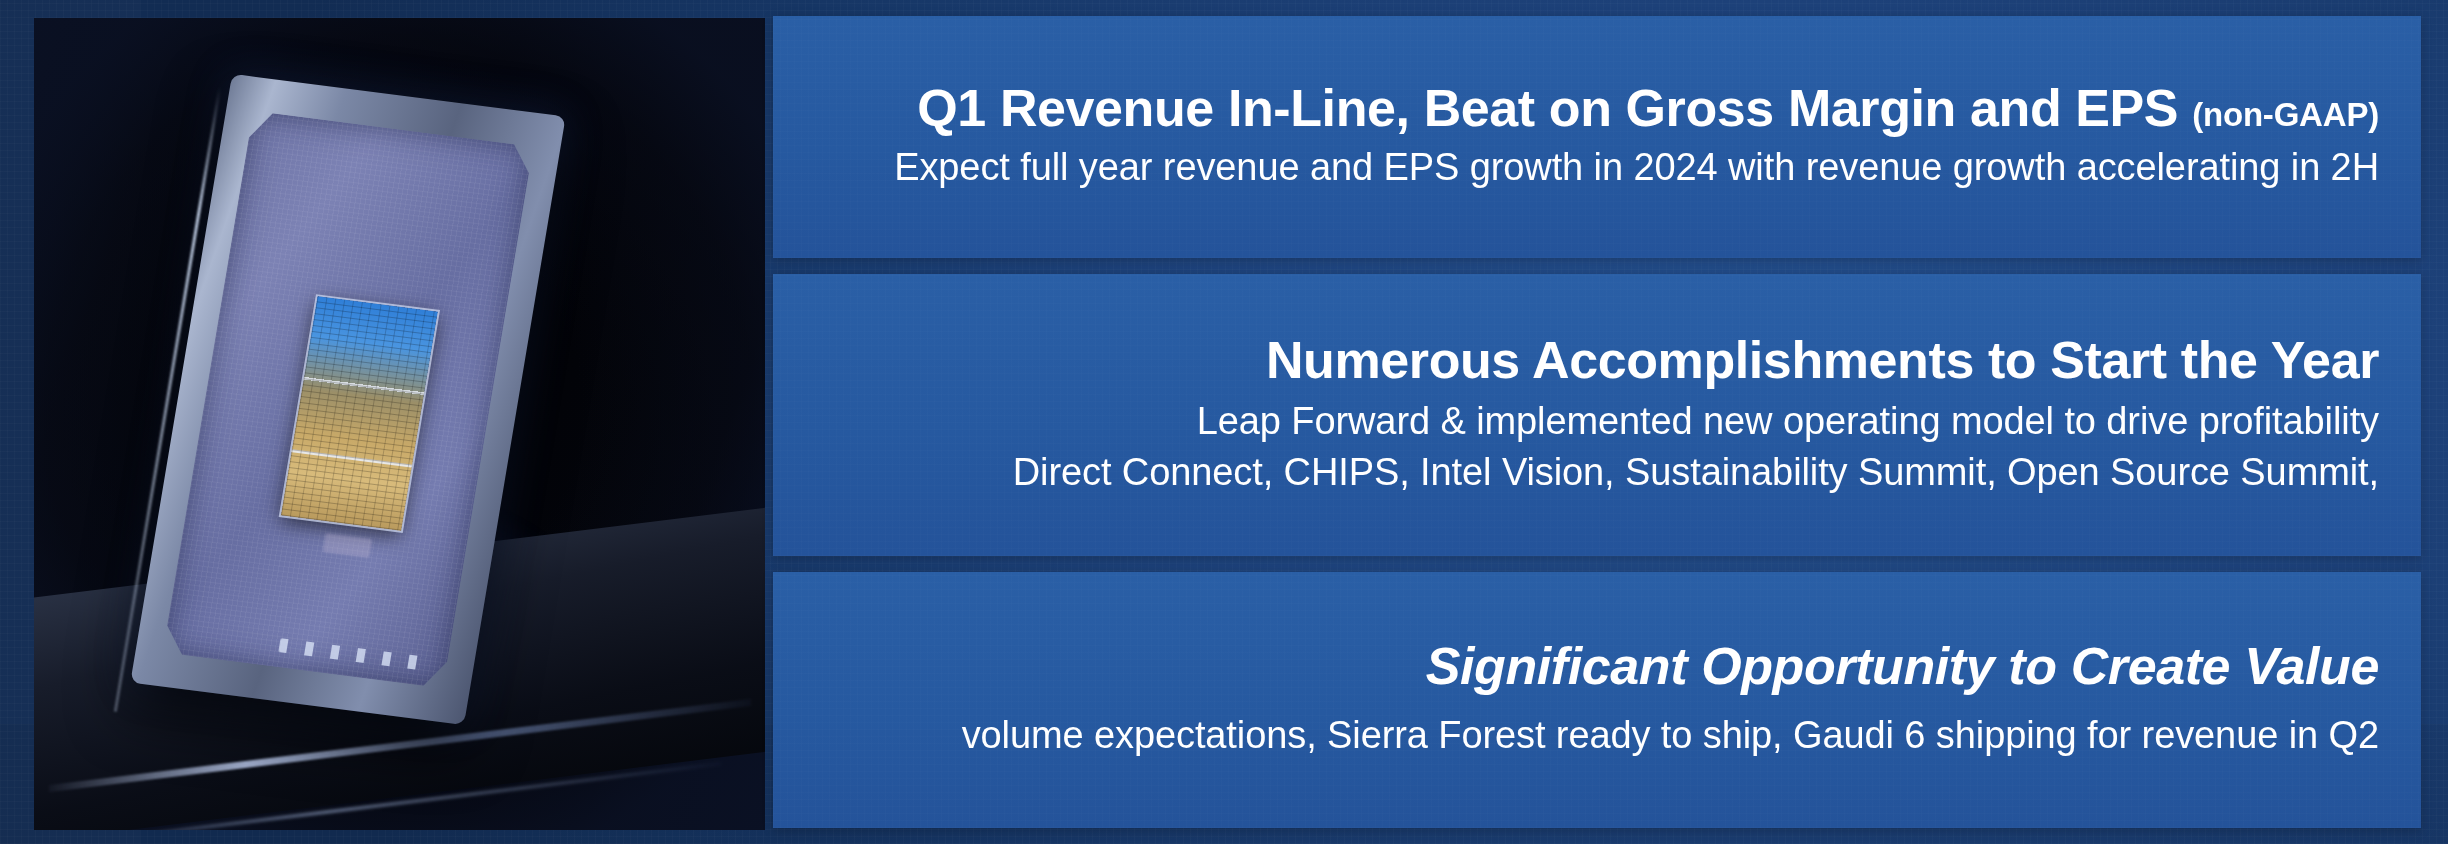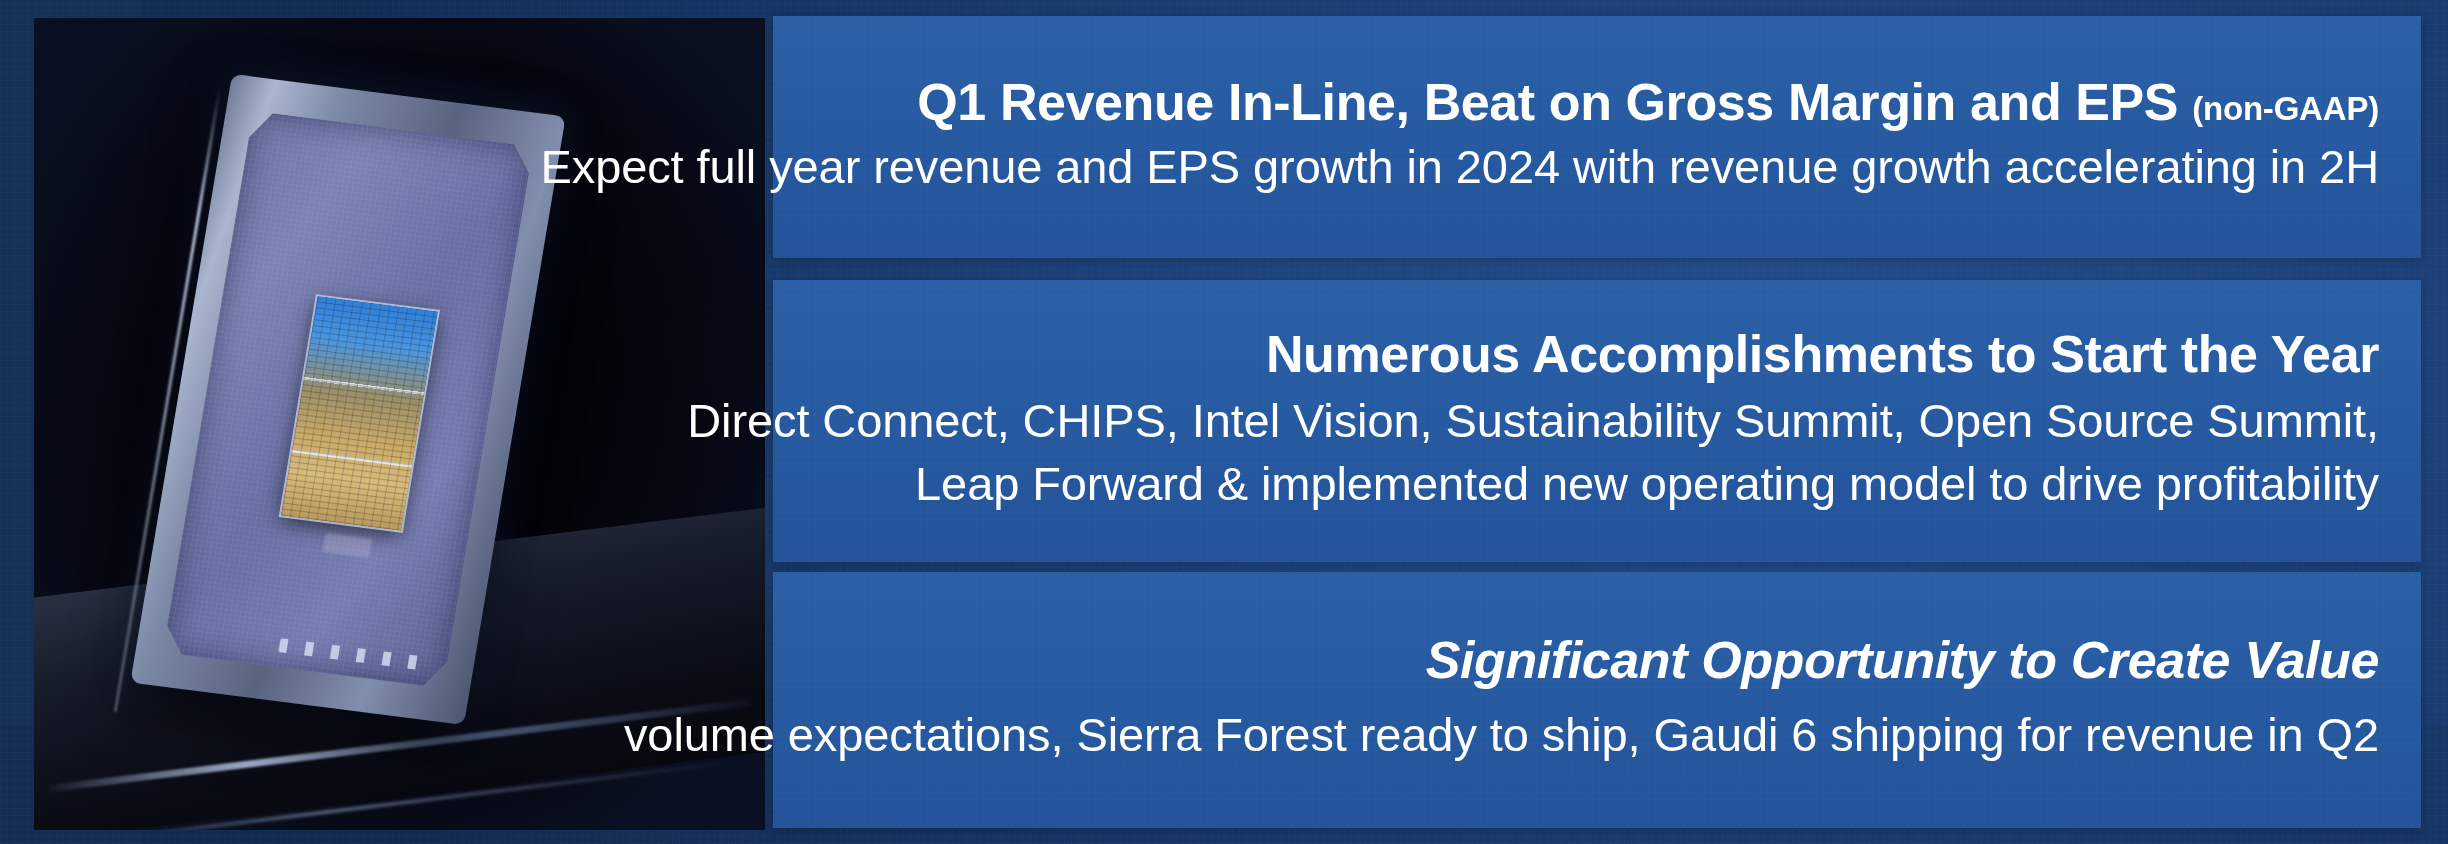--- a/index.html
+++ b/index.html
@@ -201,21 +201,21 @@
   .panel::after {
     content: "";
     position: absolute;
     inset: 0;
     pointer-events: none;
     background-image:
       repeating-linear-gradient(0deg, rgba(255,255,255,0.012) 0 1px, transparent 1px 7px),
       repeating-linear-gradient(90deg, rgba(255,255,255,0.012) 0 1px, transparent 1px 7px);
   }
   #panel-1 { top: 16px;  height: 242px; }
-  #panel-2 { top: 280px; height: 282px; }
+  #panel-2 { top: 274px; height: 282px; }
   #panel-3 { top: 572px; height: 256px; }
 
   .panel .inner {
     position: relative;
     z-index: 2;
     height: 100%;
     display: flex;
     flex-direction: column;
     justify-content: center;
     align-items: flex-end;
@@ -227,21 +227,21 @@
     letter-spacing: -0.4px;
     line-height: 1.06;
     white-space: nowrap;
   }
   .headline .suffix {
     font-size: 33px;
     font-weight: 700;
     letter-spacing: -0.2px;
   }
   .subline {
-    font-size: 47px;
+    font-size: 38px;
     font-weight: 400;
     line-height: 1.33;
     letter-spacing: -0.1px;
     white-space: nowrap;
   }
   #panel-1 .headline { margin-bottom: 6px; }
   #panel-2 .headline { margin-bottom: 8px; }
   #panel-3 .headline { margin-bottom: 16px; font-style: italic; }
 </style>
 </head>
@@ -274,22 +274,22 @@
         <div class="headline">
           <span>Q1 Revenue In-Line, Beat on Gross Margin and EPS</span><span>&nbsp;</span><span class="suffix">(non-GAAP)</span>
         </div>
         <div class="subline">Expect full year revenue and EPS growth in 2024 with revenue growth accelerating in 2H</div>
       </div>
     </section>
 
     <section class="panel" id="panel-2">
       <div class="inner">
         <div class="headline">Numerous Accomplishments to Start the Year</div>
+        <div class="subline">Leap Forward &amp; implemented new operating model to drive profitability</div>
         <div class="subline">Direct Connect, CHIPS, Intel Vision, Sustainability Summit, Open Source Summit,</div>
-        <div class="subline">Leap Forward &amp; implemented new operating model to drive profitability</div>
       </div>
     </section>
 
     <section class="panel" id="panel-3">
       <div class="inner">
         <div class="headline">Significant Opportunity to Create Value</div>
         <div class="subline">volume expectations, Sierra Forest ready to ship, Gaudi 6 shipping for revenue in Q2</div>
       </div>
     </section>
 

